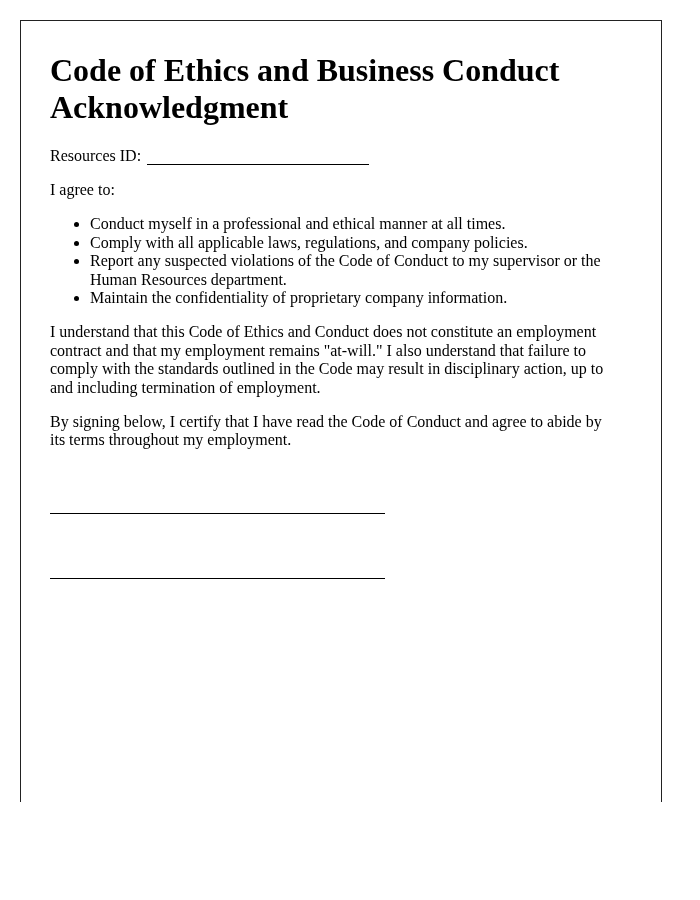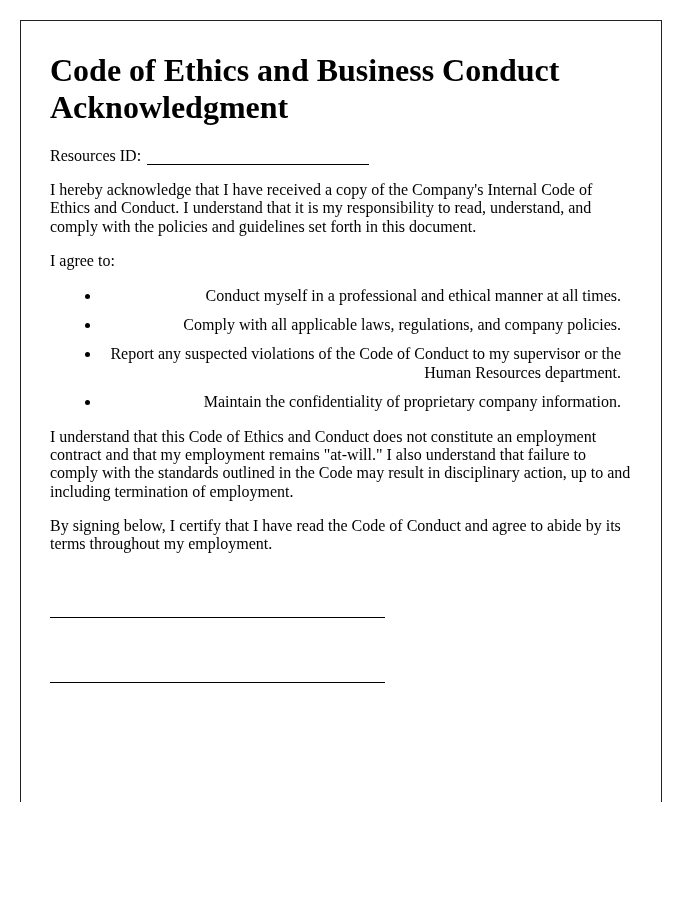--- a/index.html
+++ b/index.html
@@ -8,40 +8,40 @@
     background: #ffffff;
     width: 700px;
   }
   .page {
     box-sizing: border-box;
     margin: 20px 0 0 20px;
     width: 642px;
     min-height: 782px;
     border: 1px solid #222222;
     border-bottom: none;
-    padding: 10px 29px 20px 29px;
+    padding: 10px 41px 20px 29px;
     background: #ffffff;
     color: #000000;
     font-family: "Liberation Serif", "DejaVu Serif", serif;
     font-size: 16px;
     line-height: 1.15;
   }
   h1.doc-title {
     font-size: 32px;
     font-weight: bold;
     line-height: 1.15;
     margin: 21px 0;
   }
   p { margin: 16px 0; }
   ul.agree-list {
     margin: 16px 0;
     padding-left: 40px;
     list-style-type: disc;
   }
-  ul.agree-list li { margin: 11px; padding: 0; text-align: right; }
+  ul.agree-list li { margin: 0; padding: 0; }
   .uline {
     display: inline-block;
     height: 1em;
     border-bottom: 1px solid #000000;
     vertical-align: -4px;
     margin-left: 2px;
   }
   .w-name { width: 210px; }
   .w-id   { width: 222px; }
   .w-dept { width: 232px; }
@@ -63,21 +63,20 @@
   <h1 class="doc-title">Code of Ethics and Business Conduct Acknowledgment</h1>
 
 
   <p class="field">
     <span>Resources ID:</span>
     <span class="uline w-id"></span>
   </p>
 
 
 
-  <p>I hereby acknowledge that I have received a copy of the Company's Internal Code of Ethics and Conduct. I understand that it is my responsibility to read, understand, and comply with the policies and guidelines set forth in this document.</p>
 
   <p>I agree to:</p>
 
   <ul class="agree-list">
     <li>Conduct myself in a professional and ethical manner at all times.</li>
     <li>Comply with all applicable laws, regulations, and company policies.</li>
     <li>Report any suspected violations of the Code of Conduct to my supervisor or the Human Resources department.</li>
     <li>Maintain the confidentiality of proprietary company information.</li>
   </ul>
 

